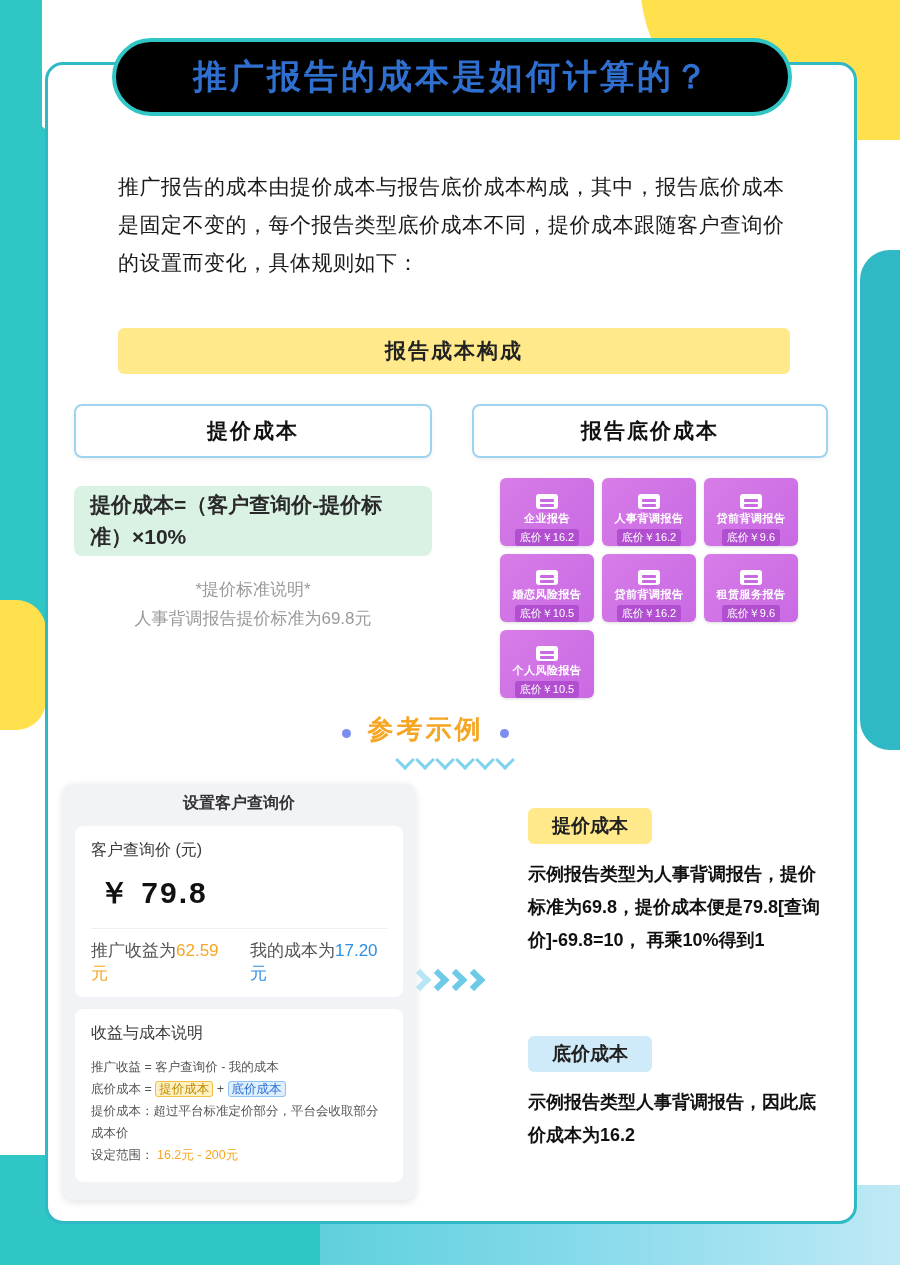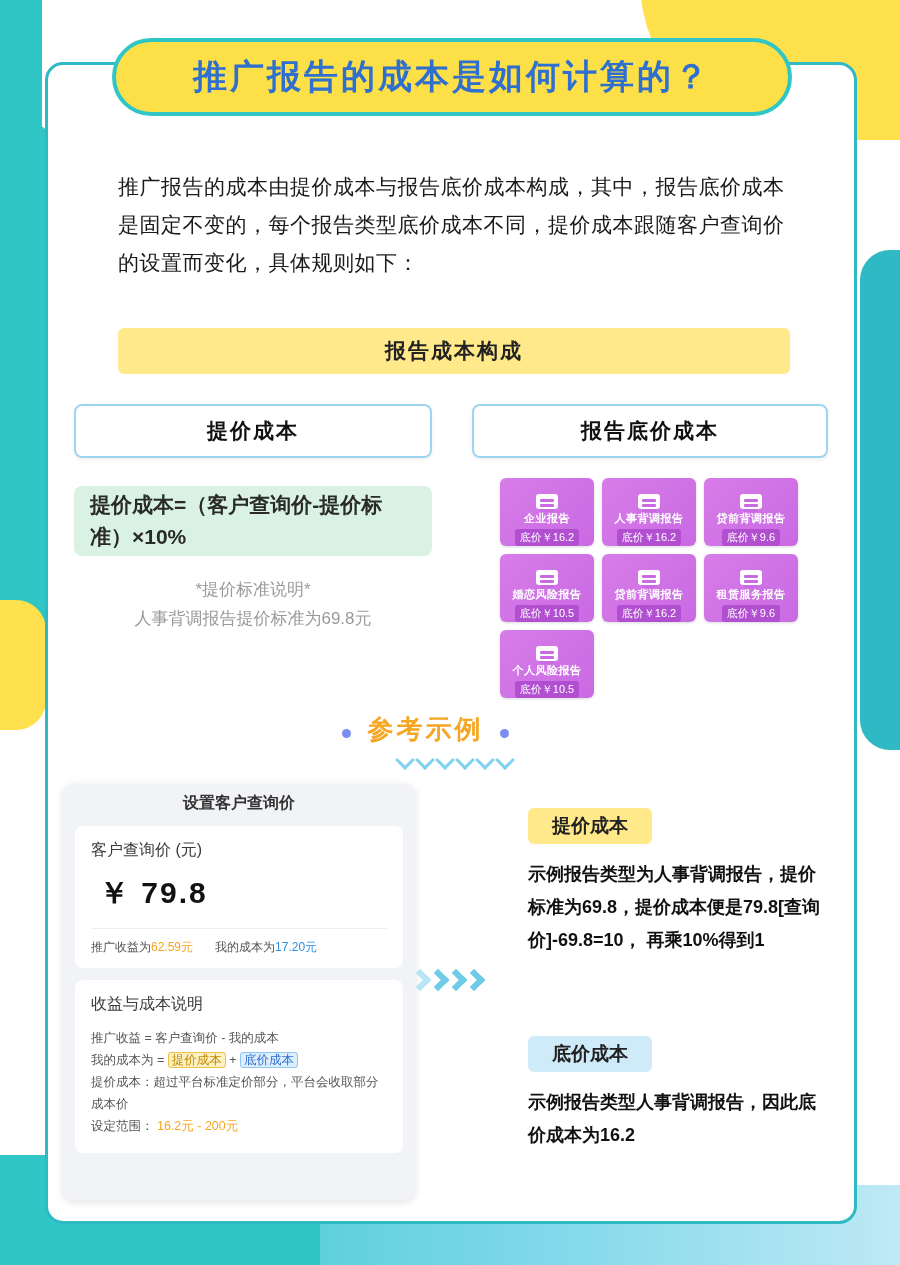--- a/index.html
+++ b/index.html
@@ -67,21 +67,21 @@
     border: 3px solid #2fb9c4;
     border-radius: 18px;
     z-index: 5;
   }
 
   
   .title-pill {
     position: absolute; z-index: 8;
     left: 112px; top: 38px;
     width: 680px; height: 78px;
-    background: #fde047;
+    background: #000000;
     border: 4px solid #31c6c6;
     border-radius: 42px;
     display: flex; align-items: center; justify-content: center;
   }
   .title-text {
     font-size: 34px; font-weight: bold; color: #2f6fd0;
     letter-spacing: 3px;
   }
 
   
@@ -188,21 +188,21 @@
   .phone-title {
     height: 38px; display: flex; align-items: center; justify-content: center;
     font-size: 16px; color: #333; font-weight: bold;
   }
   .phone-card {
     background: #ffffff; border-radius: 8px;
     margin: 4px 12px 0 12px; padding: 14px 16px 12px 16px;
   }
   .pc-label { font-size: 16px; color: #3a3a3a; }
   .pc-price { font-size: 30px; color: #111; font-weight: bold; margin: 12px 0 14px 8px; letter-spacing: 2px; }
-  .pc-row { display: flex; gap: 22px; font-size: 12px; color: #555; border-top: 1px solid #eee; padding-top: 10px; }
+  .pc-row { display: flex; gap: 22px; font-size: 17px; color: #555; border-top: 1px solid #eee; padding-top: 10px; }
   .pc-orange { color: #f5a623; }
   .pc-blue { color: #2f8fe0; }
   .phone-card2 {
     background: #ffffff; border-radius: 8px;
     margin: 12px 12px 0 12px; padding: 14px 16px 16px 16px;
   }
   .pc2-title { font-size: 16px; color: #3a3a3a; margin-bottom: 12px; }
   .pc2-line { font-size: 12.5px; color: #555; line-height: 22px; }
   .hl-green { background: #fdf0c2; border: 1px solid #f0c040; border-radius: 3px; padding: 0 3px; color: #c08a00; }
   .hl-blue  { background: #ddeeff; border: 1px solid #8fc3f0; border-radius: 3px; padding: 0 3px; color: #2f6fd0; }
@@ -336,21 +336,21 @@
       <span>
         <span>我的成本为</span><span class="pc-blue">17.20元</span>
       </span>
     </div>
   </div>
 
   <div class="phone-card2">
     <div class="pc2-title">收益与成本说明</div>
     <div class="pc2-line">推广收益 = 客户查询价 - 我的成本</div>
     <div class="pc2-line">
-      <span>我的成本为 =</span>
+      <span>底价成本 =</span>
       <span class="hl-green">提价成本</span>
       <span>+</span>
       <span class="hl-blue">底价成本</span>
     </div>
     <div class="pc2-line">提价成本：超过平台标准定价部分，平台会收取部分成本价</div>
     <div class="pc2-line">
       <span>设定范围：</span>
       <span class="pc2-range-num">16.2元 - 200元</span>
     </div>
   </div>

